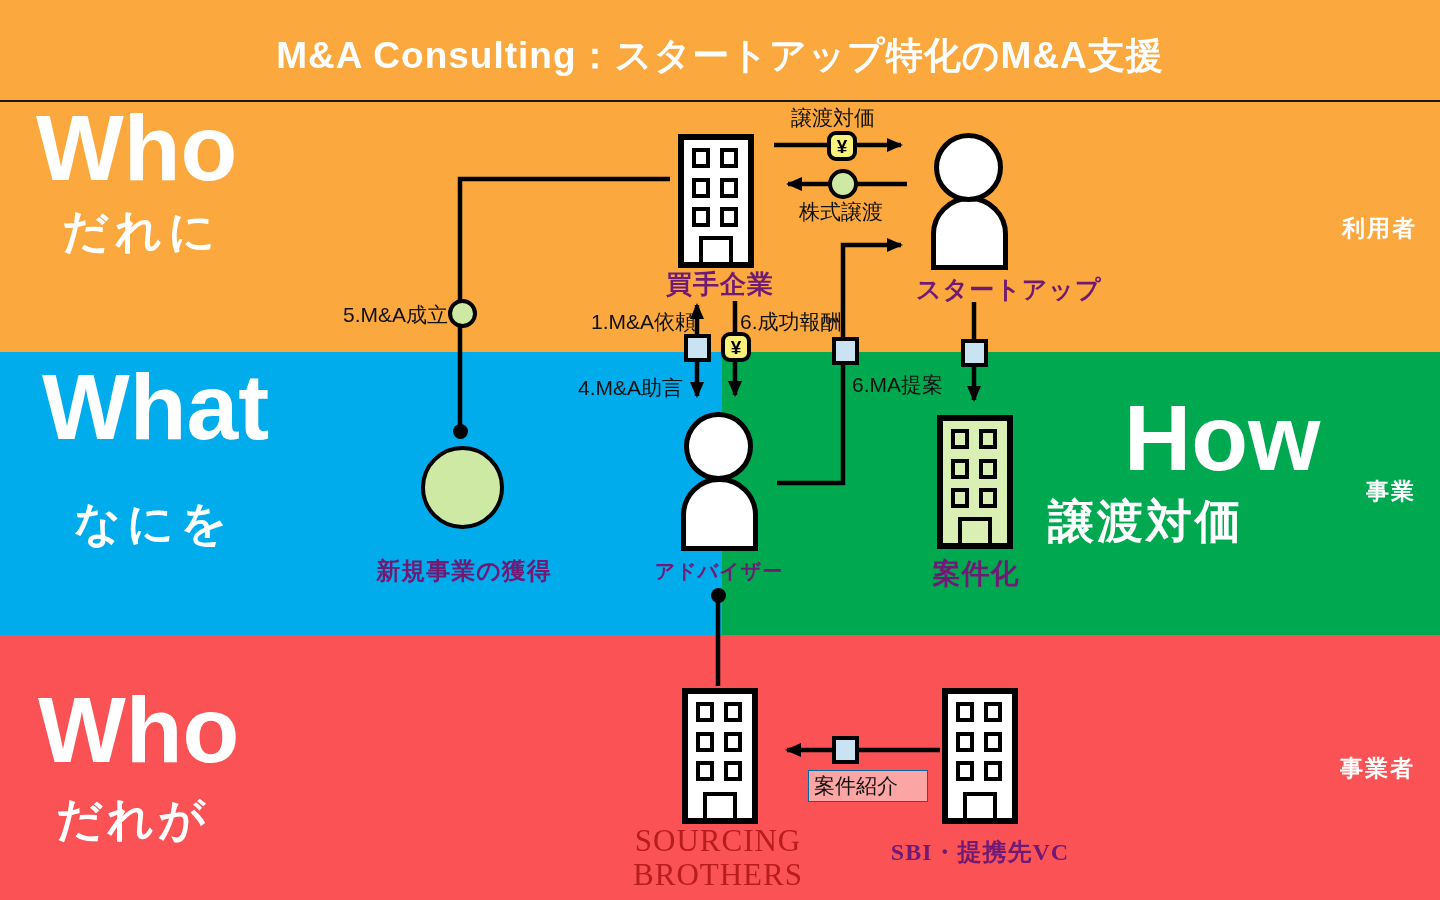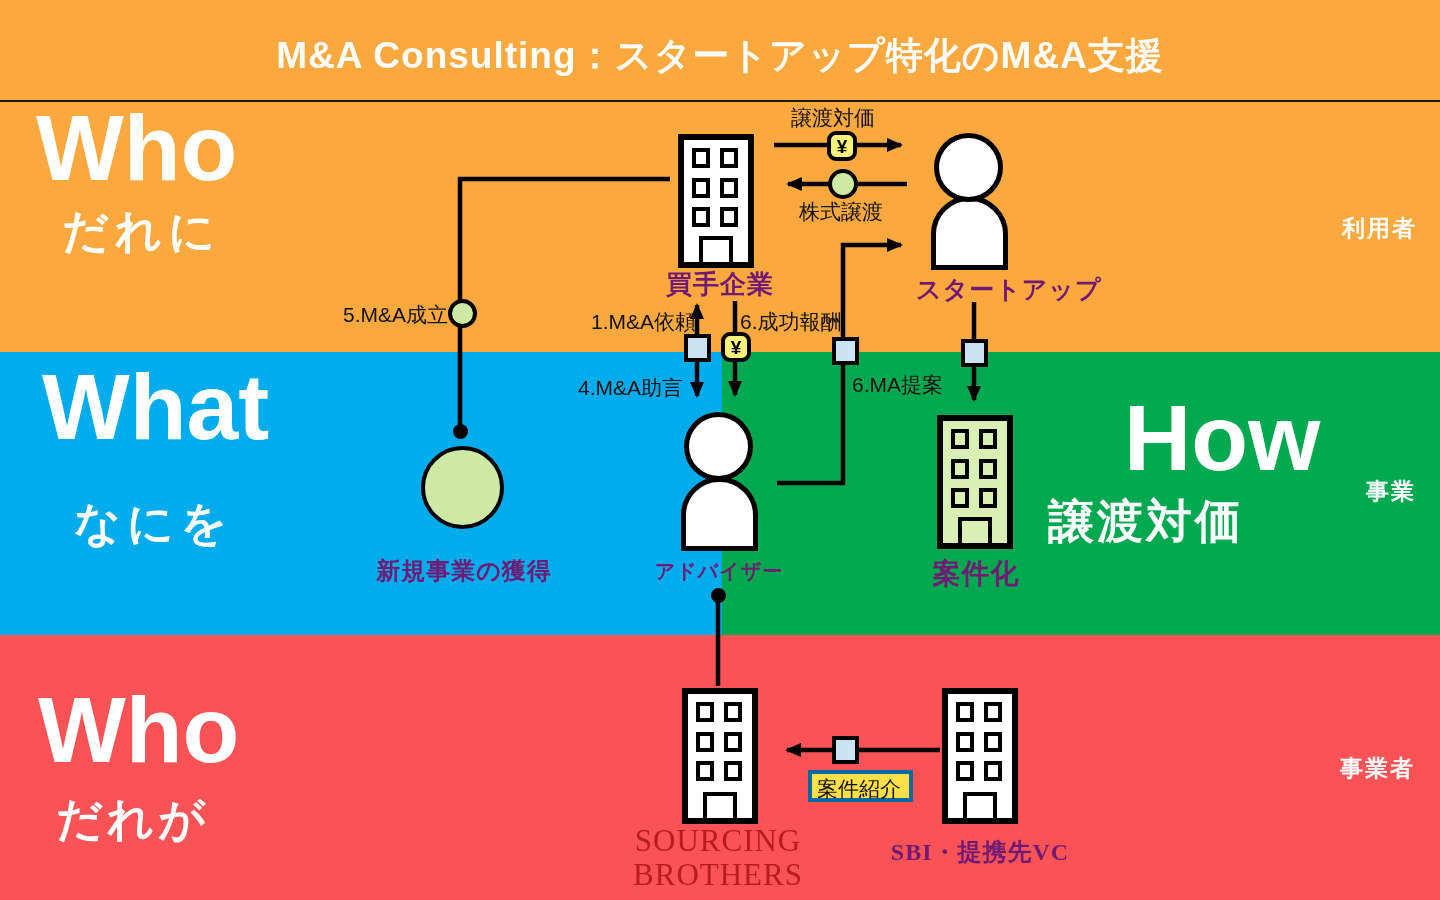--- a/index.html
+++ b/index.html
@@ -41,21 +41,21 @@
   
   .p-head{position:absolute;box-sizing:border-box;width:69px;height:69px;border:5px solid #000;border-radius:50%;background:#fff;}
   .p-body{position:absolute;box-sizing:border-box;width:77px;height:74px;border:5px solid #000;border-radius:38px 38px 0 0;background:#fff;}
 
   
   .yen{position:absolute;box-sizing:border-box;width:30px;height:30px;background:#F8F17B;border:4px solid #000;border-radius:9px;
        color:#000;font-weight:bold;font-size:19px;text-align:center;line-height:23px;}
   .doc{position:absolute;box-sizing:border-box;width:27px;height:28px;background:#C9E3F3;border:4px solid #000;}
   .gcircle{position:absolute;box-sizing:border-box;background:#CDE9A3;border:4px solid #000;border-radius:50%;}
   .dot{position:absolute;width:15px;height:15px;background:#000;border-radius:50%;}
-  .refbox{position:absolute;box-sizing:border-box;width:105px;height:32px;background:#fde047;border:4px solid #0369a1;
+  .refbox{position:absolute;box-sizing:border-box;width:120px;height:32px;background:#fca5a5;border:1px solid #0369a1;
           color:#111;font-size:21px;line-height:29px;padding-left:5px;}
 
   svg.lines{position:absolute;left:0;top:0;z-index:3;}
   .layer2{z-index:4;}
 </style>
 </head>
 <body>
 
 <div class="band" id="band-header"></div>
 <div class="band" id="band-who-top"></div>

